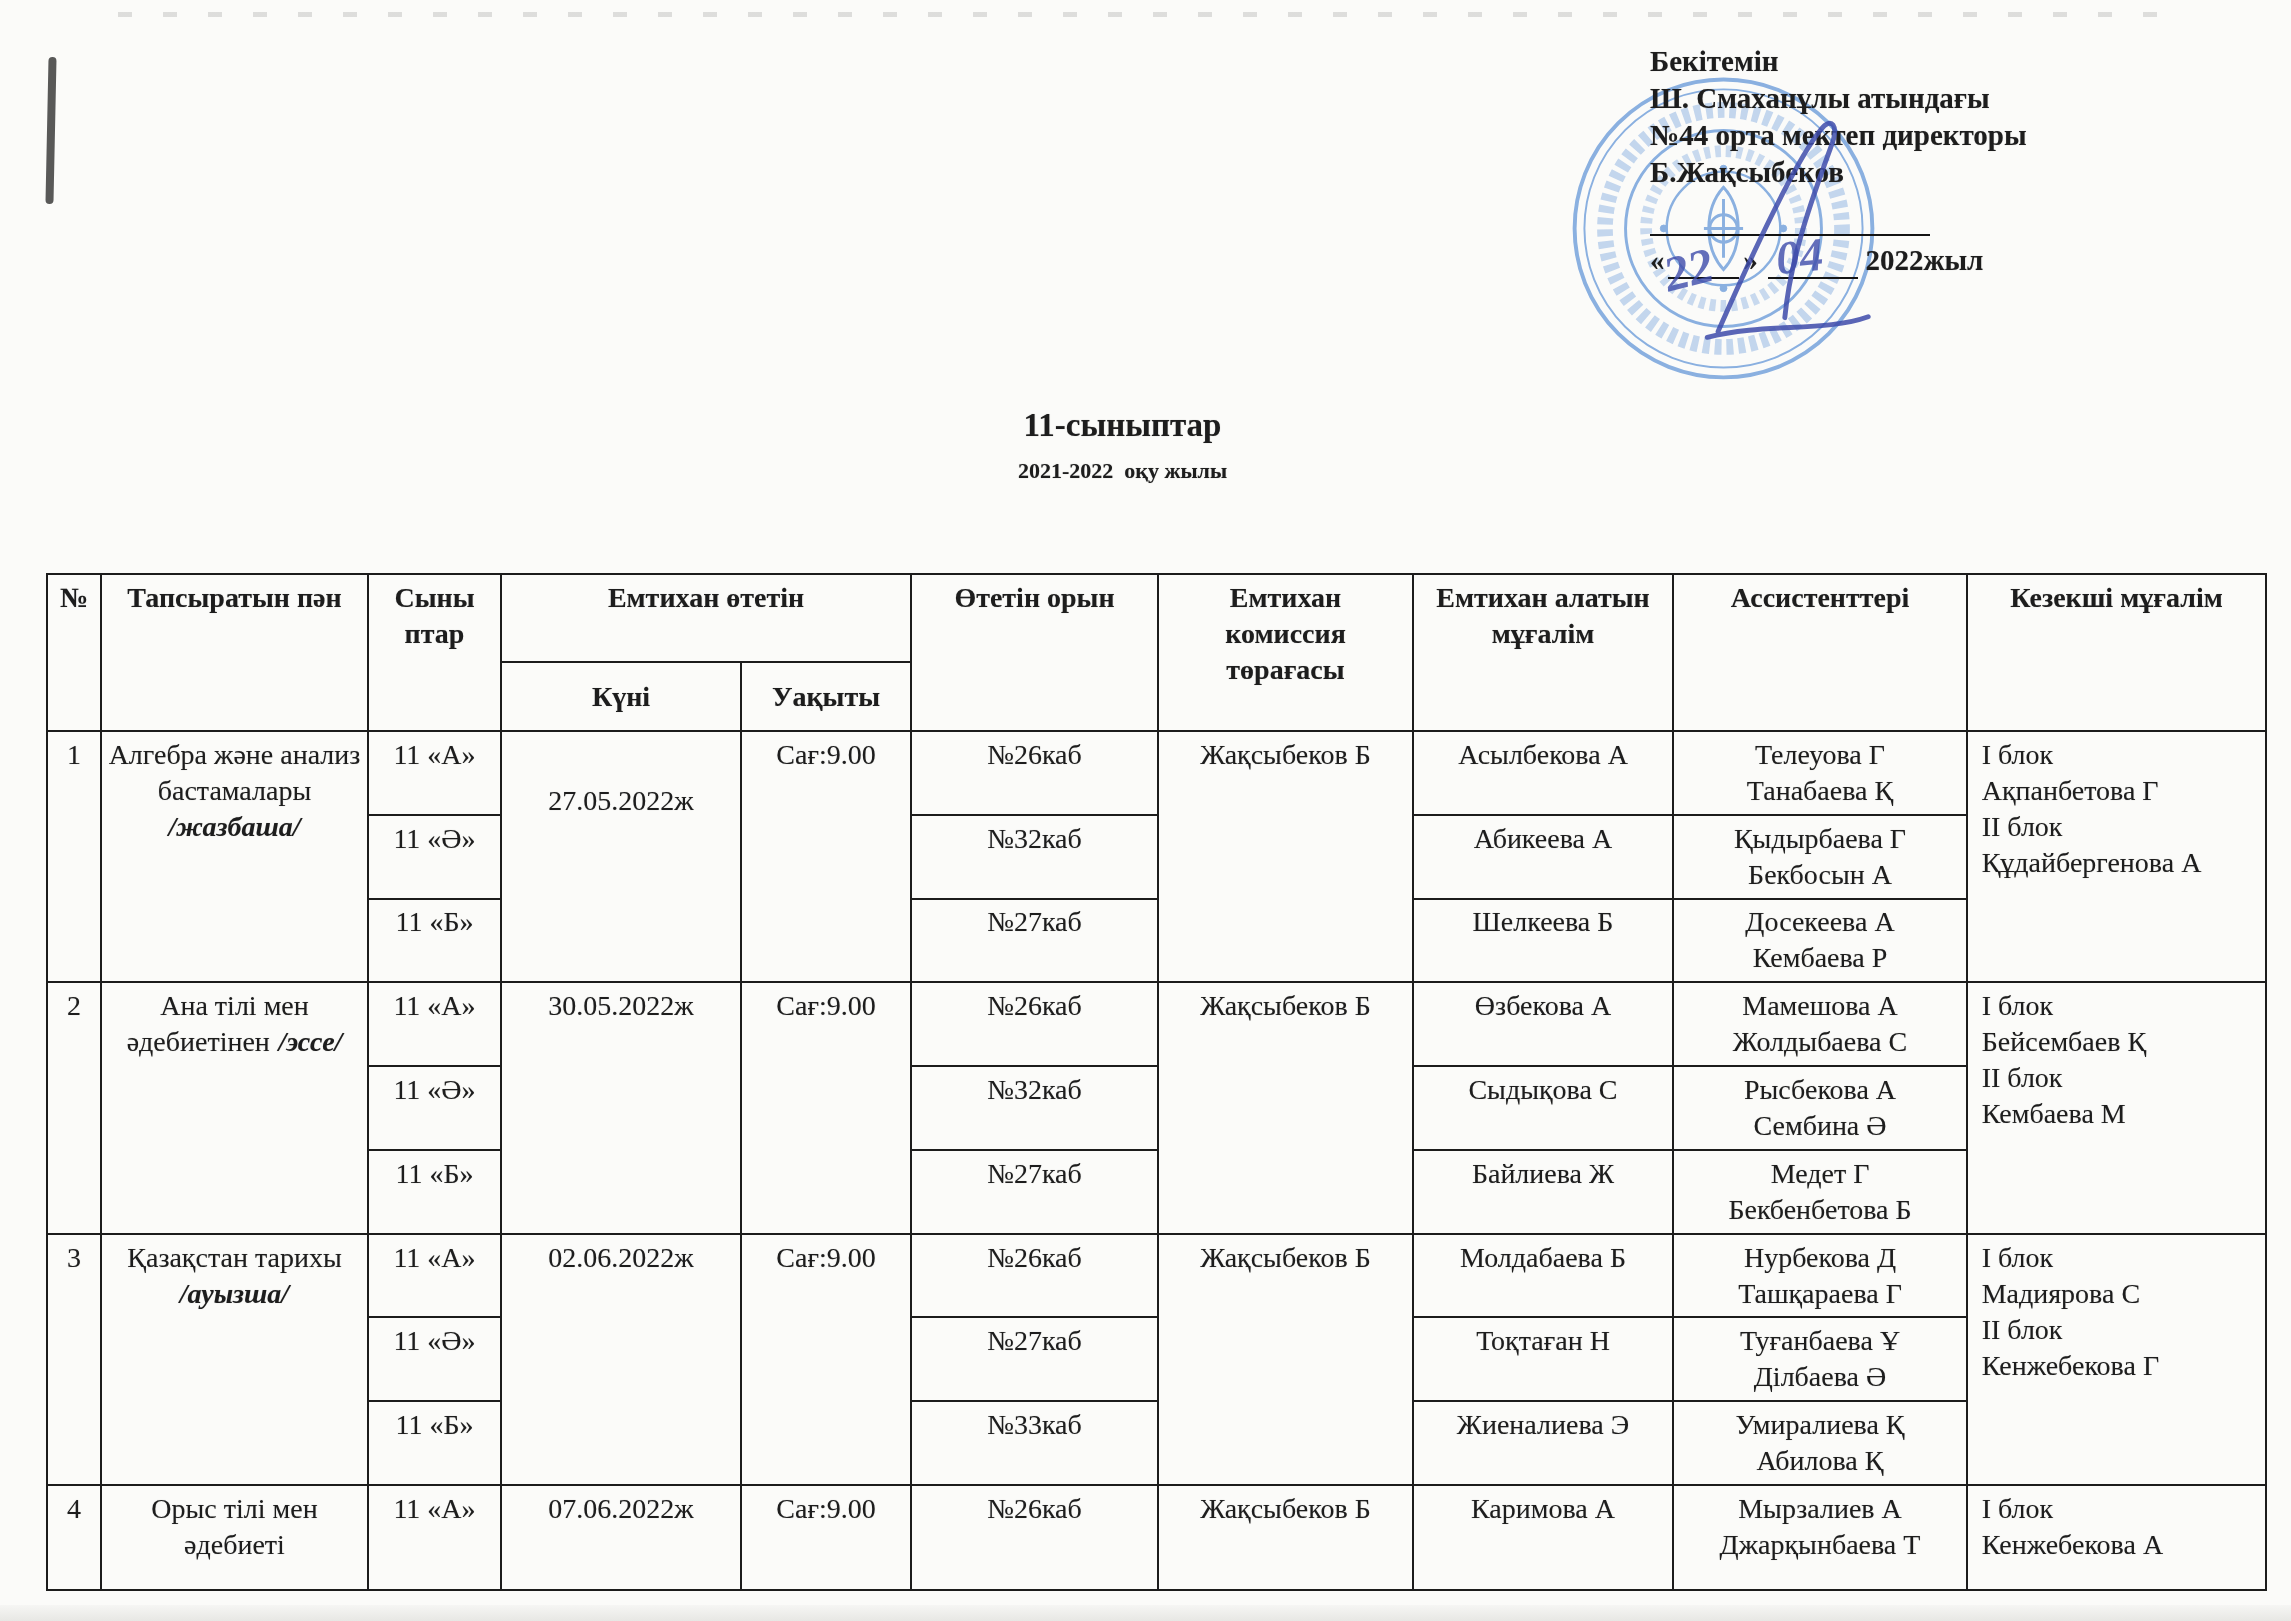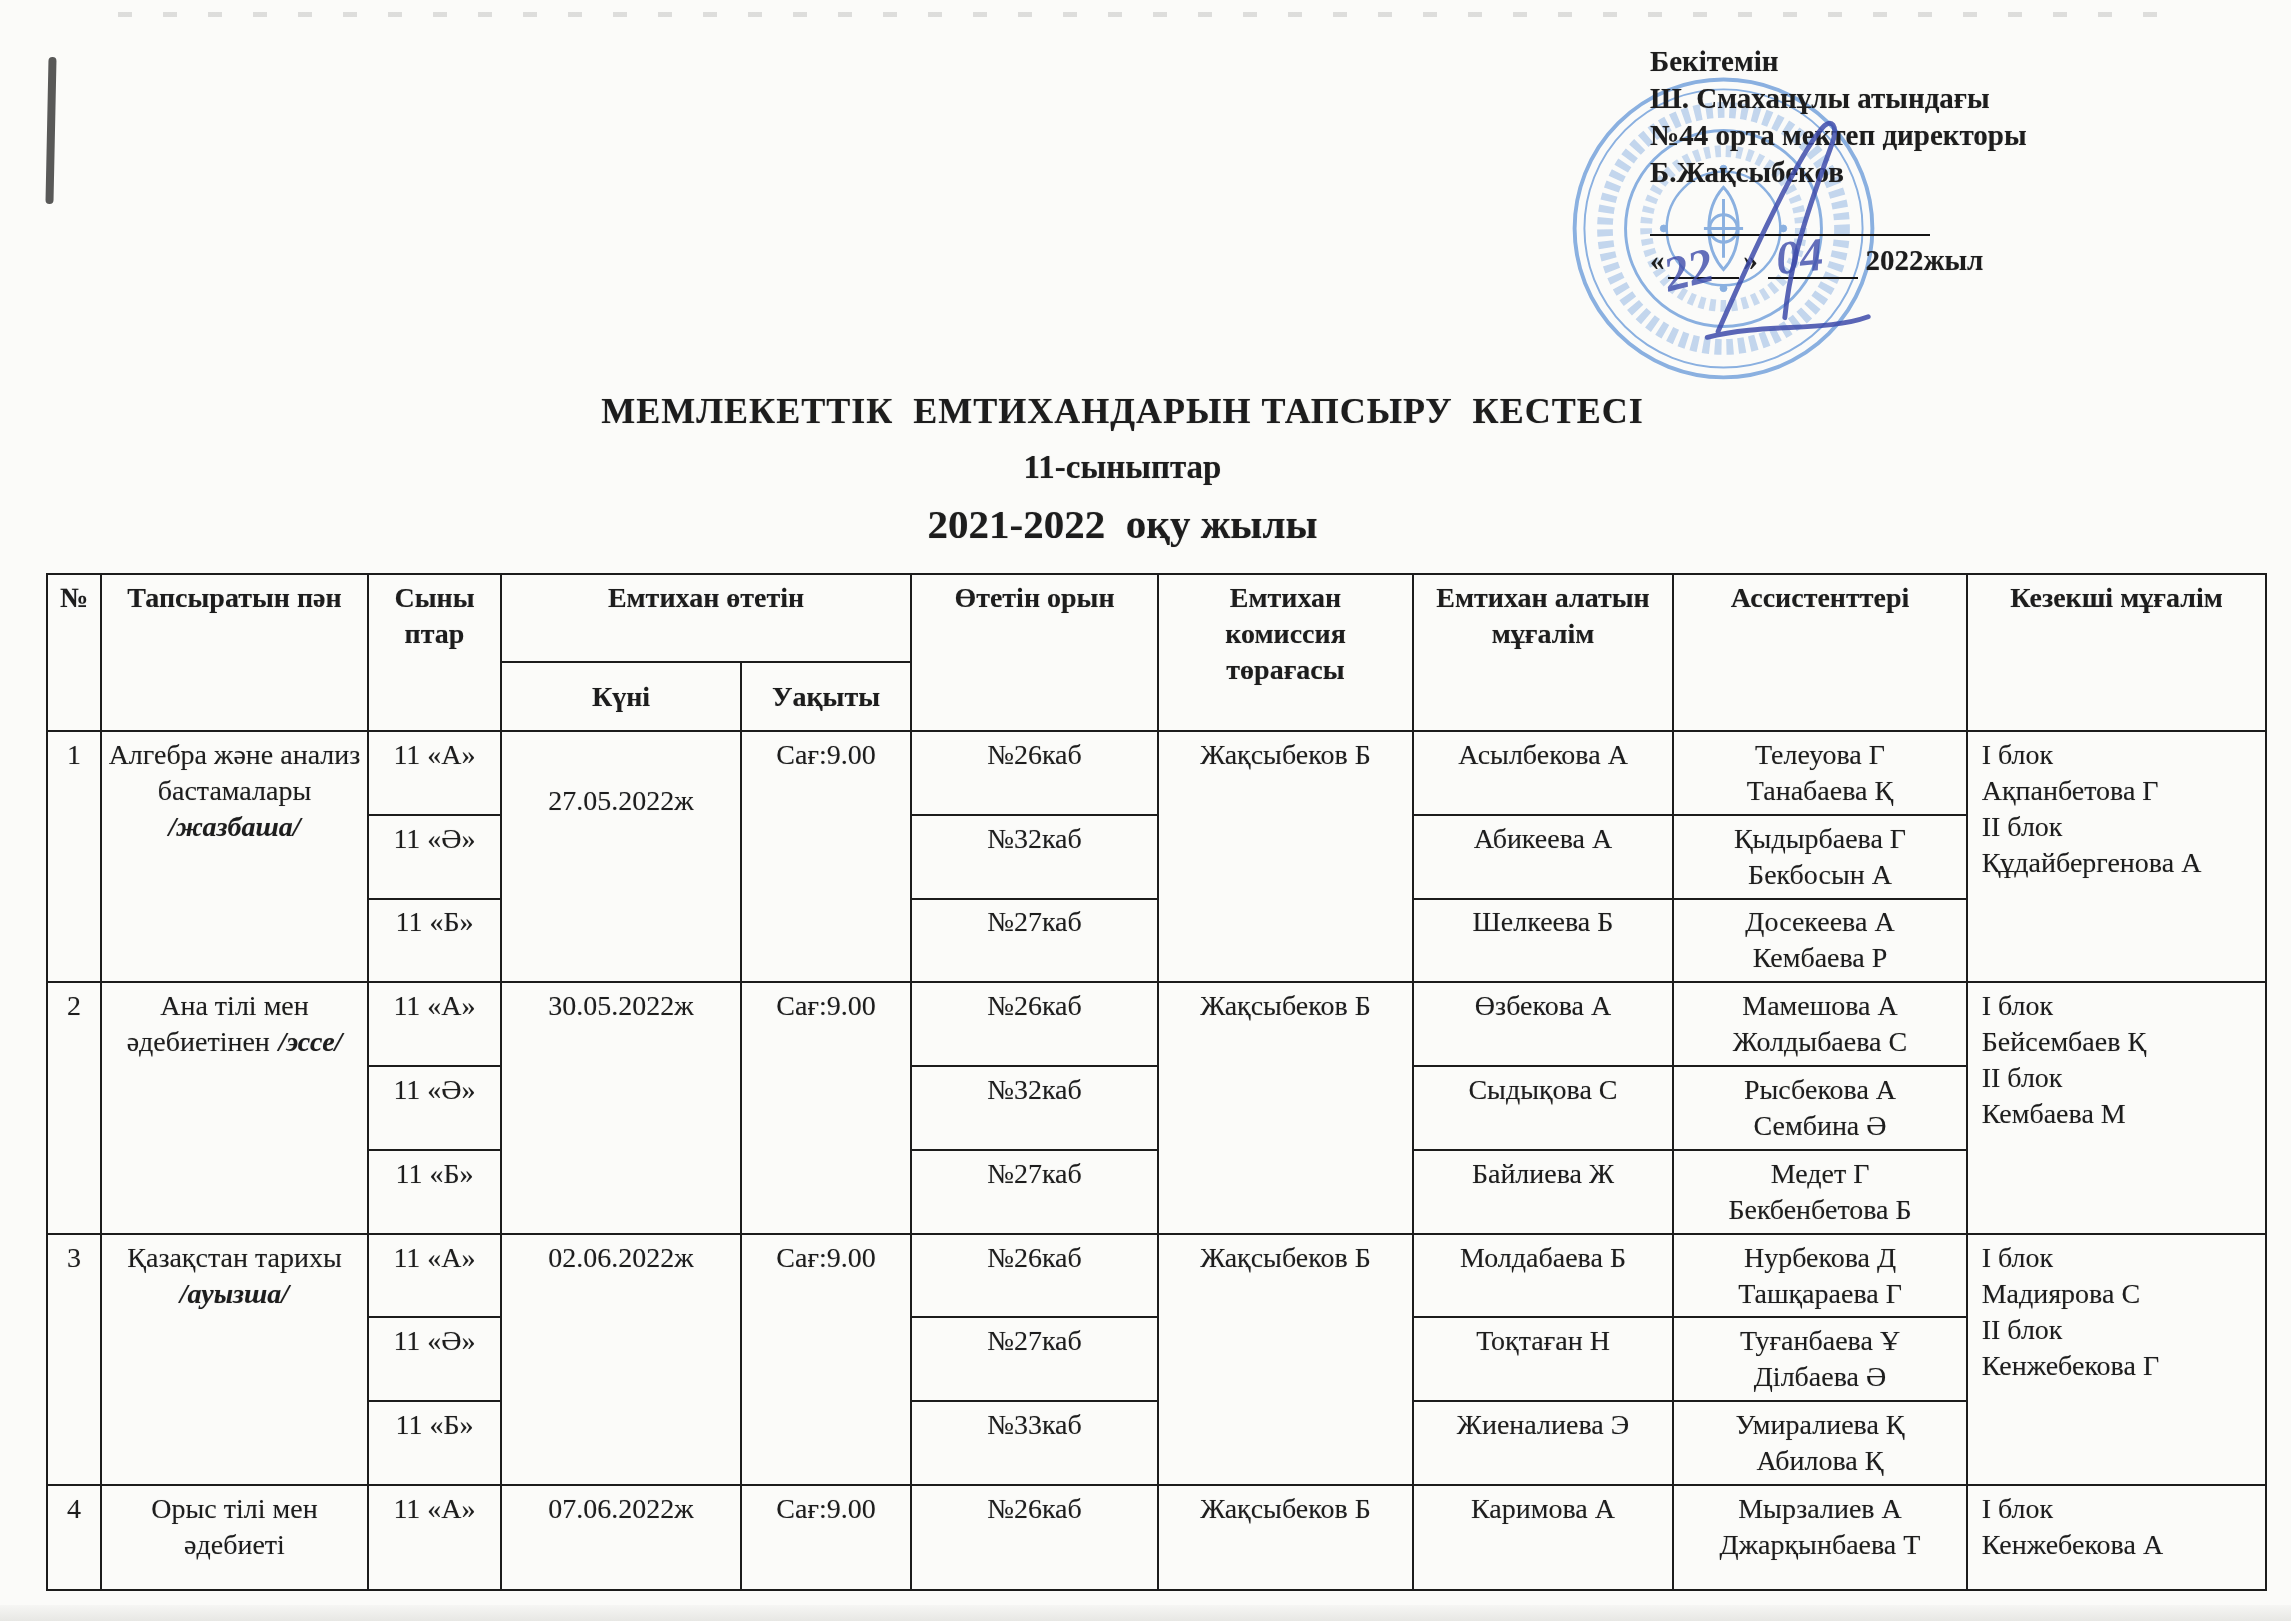--- a/index.html
+++ b/index.html
@@ -39,21 +39,21 @@
     position:absolute;z-index:5;color:#3e4cab;opacity:.8;
     font-style:italic;font-weight:700;font-family:"Liberation Serif",serif;
   }
   .hand-day{left:1664px;top:241px;font-size:49px;transform:rotate(-14deg);}
   .hand-month{left:1776px;top:229px;font-size:47px;transform:rotate(-6deg);}
   
   .title-wrap{position:absolute;left:0;top:390px;width:2245px;text-align:center;z-index:2;}
   .title-line{white-space:pre-wrap;font-weight:700;text-shadow:0 0 1px rgba(0,0,0,.35);}
   .title-1{font-size:36px;letter-spacing:1px;}
   .title-2{font-size:33px;margin-top:16.7px;}
-  .title-3{font-size:41px;margin-top:14.7px;}
+  .title-3{font-size:22px;margin-top:14.7px;}
   
   table.sched{
     position:absolute;left:46px;top:573px;z-index:2;
     border-collapse:collapse;table-layout:fixed;width:2218px;
     font-size:28px;line-height:36px;
     text-shadow:0 0 1px rgba(0,0,0,.28);
   }
   .sched th,.sched td{
     border:2px solid #1c1c1c;vertical-align:top;text-align:center;
     padding:4.9px 3.9px;overflow:hidden;
@@ -114,21 +114,20 @@
     <span class="slot slot1"></span>
     <span>»</span>
     <span class="slot slot2"></span>
     <span>2022жыл</span>
   </div>
 </div>
 <span class="hand hand-day">22</span>
 <span class="hand hand-month">04</span>
 
 <div class="title-wrap">
-  <div class="title-line title-1">МЕМЛЕКЕТТІК  ЕМТИХАНДАРЫН ТАПСЫРУ  КЕСТЕСІ</div>
   <div class="title-line title-2">11-сыныптар</div>
   <div class="title-line title-3">2021-2022  оқу жылы</div>
 </div>
 
 <table class="sched">
   <colgroup>
     <col style="width:54px">
       <col style="width:267px">
       <col style="width:133px">
       <col style="width:240px">

